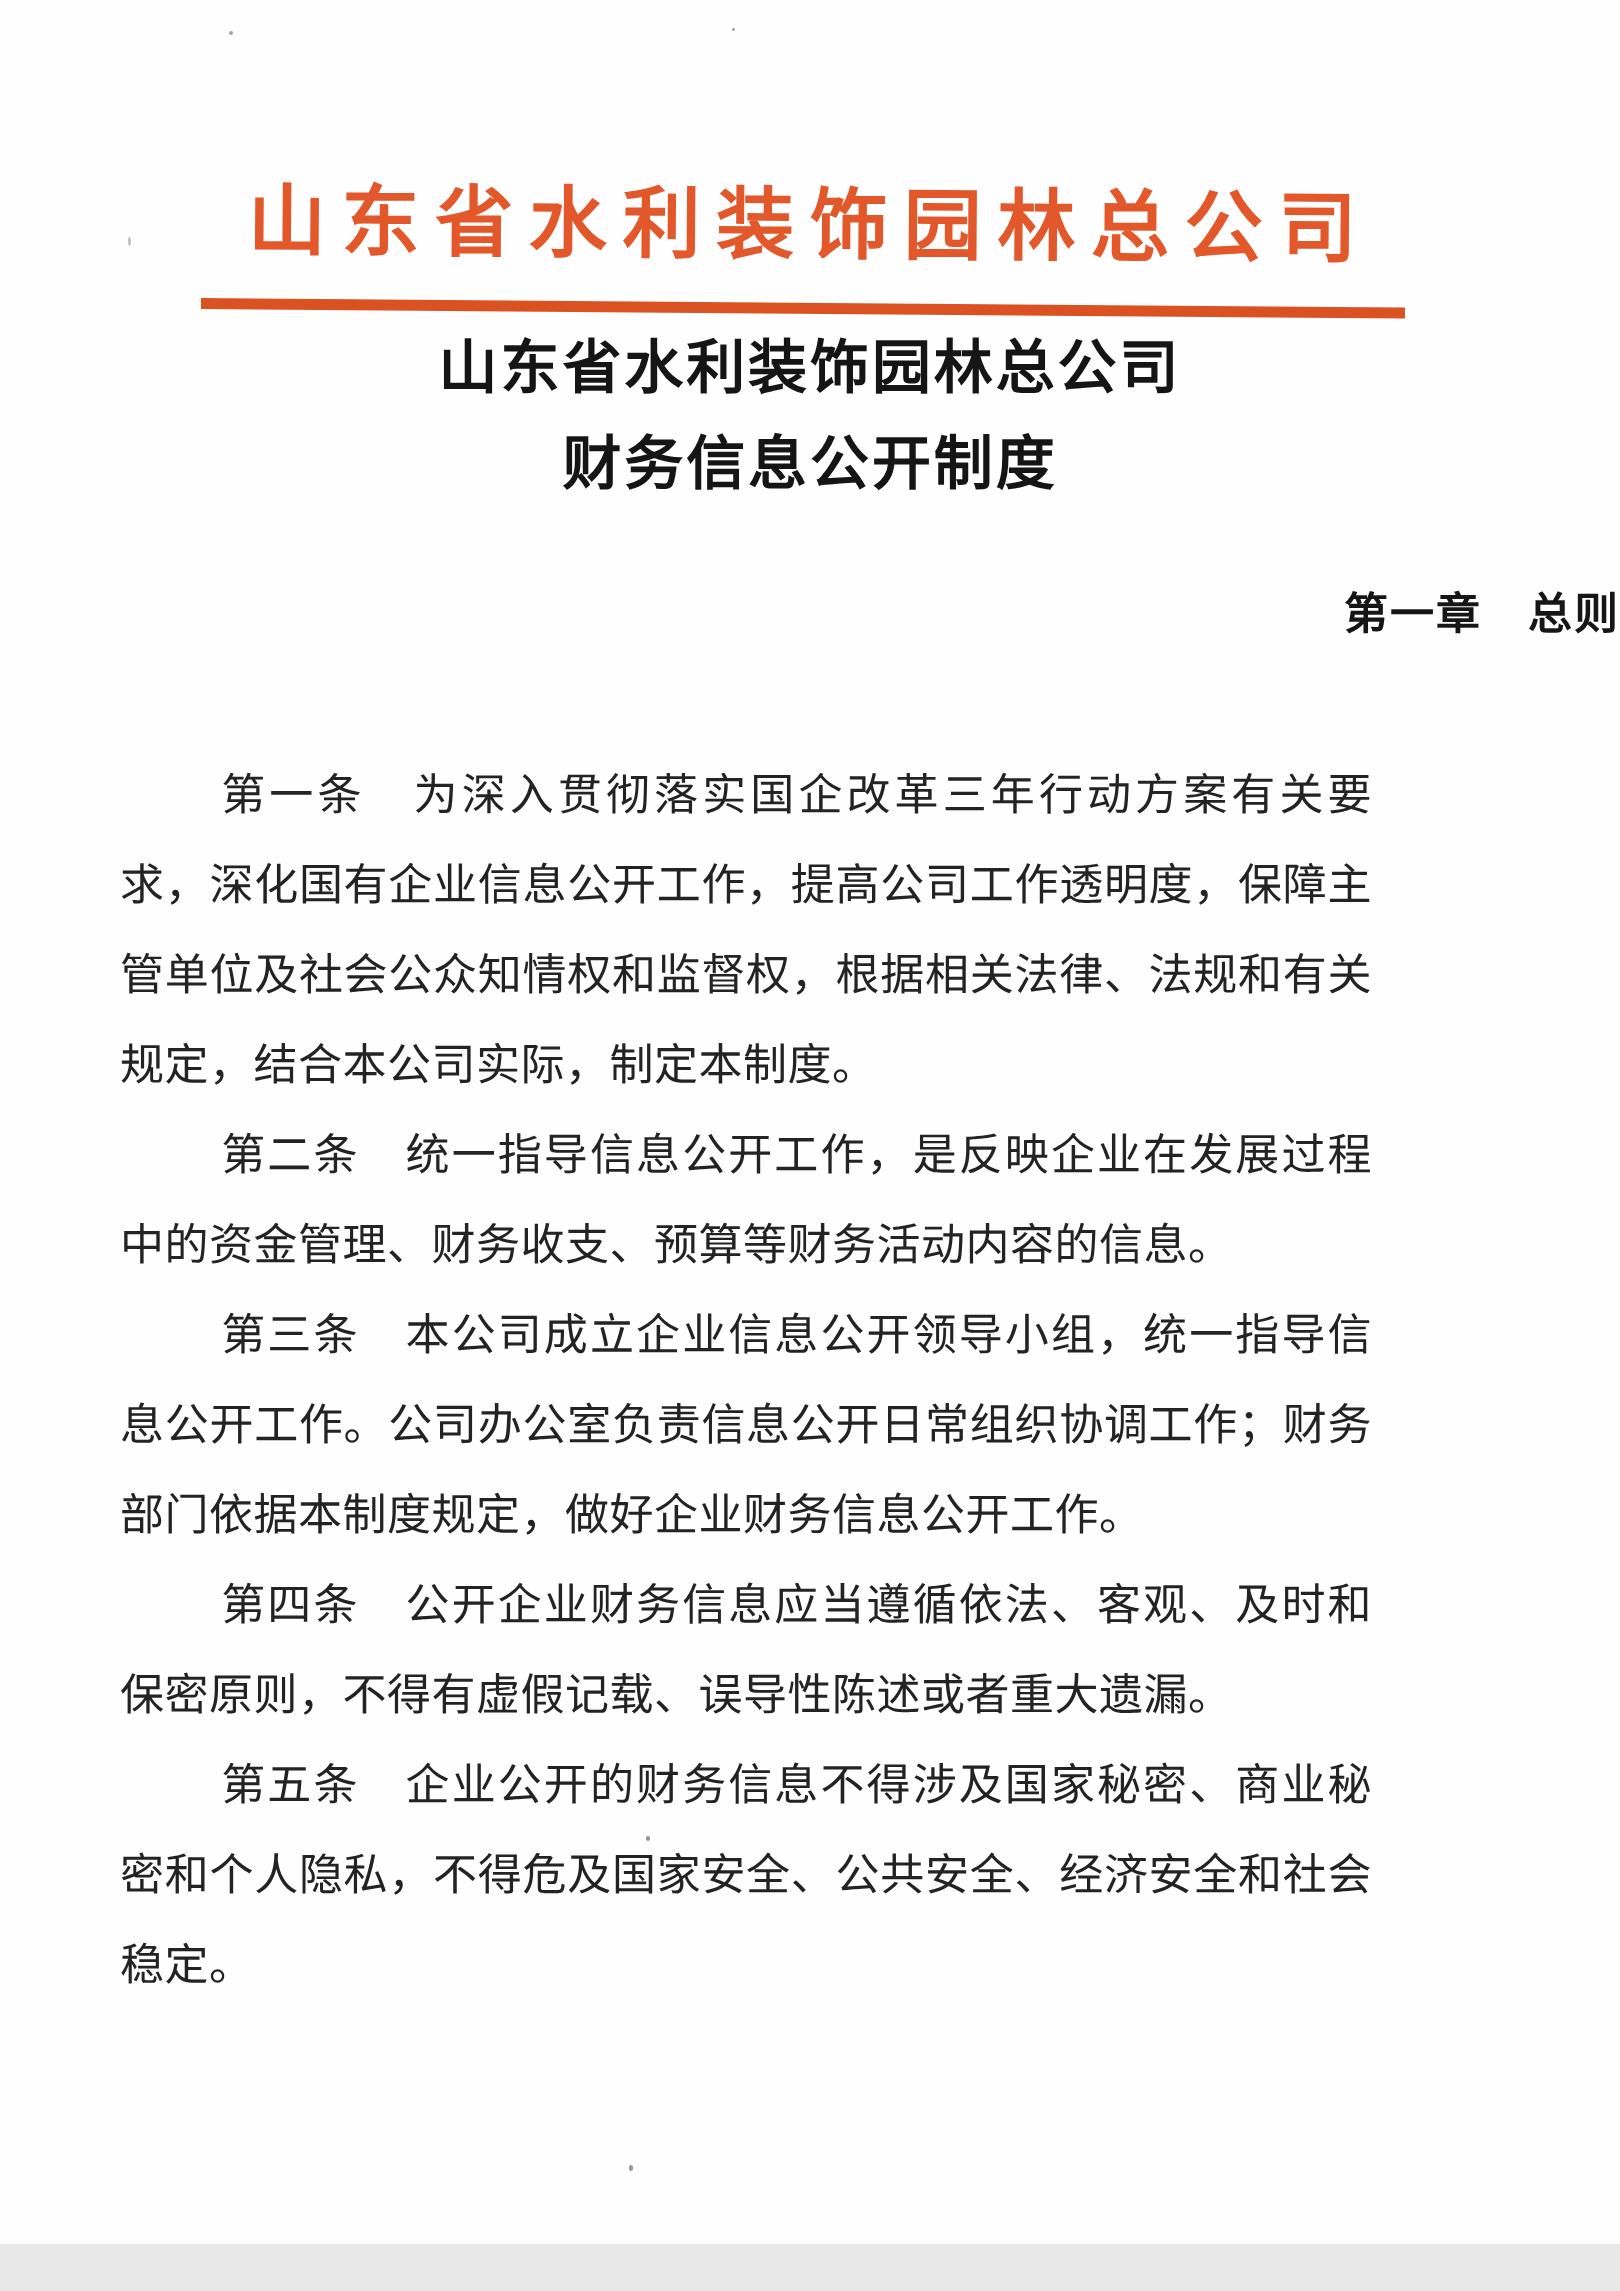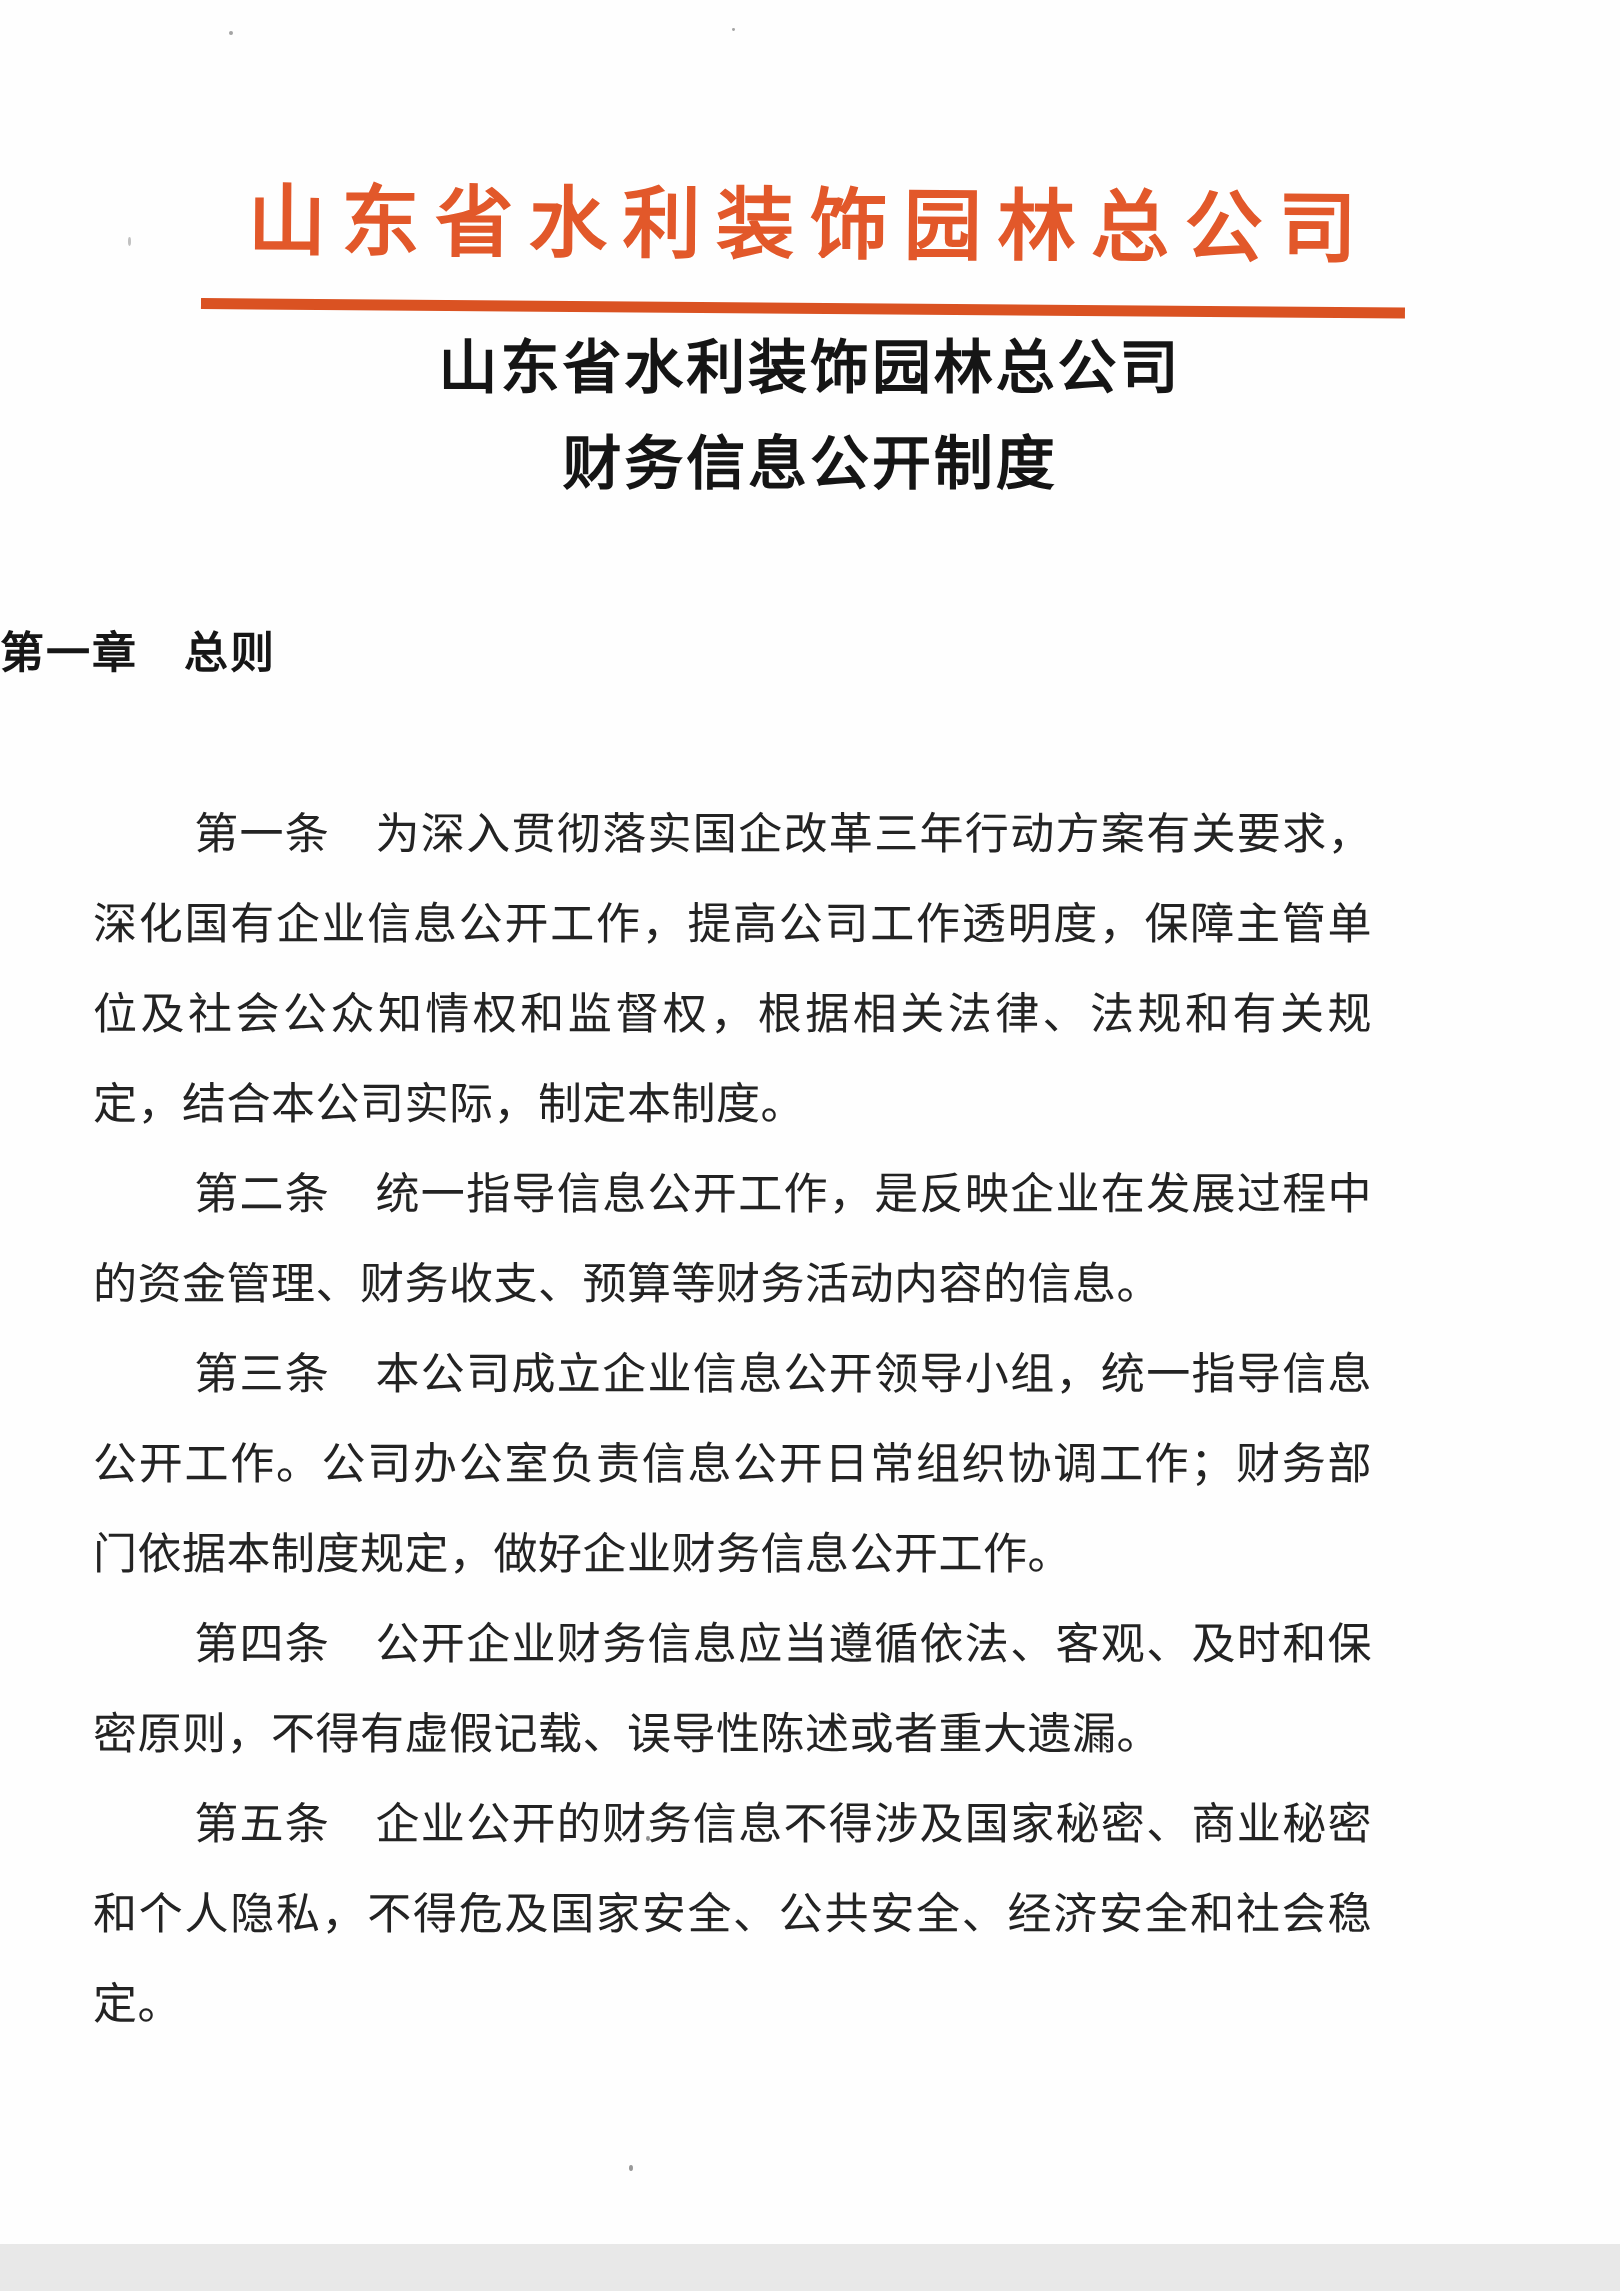--- a/index.html
+++ b/index.html
@@ -43,32 +43,32 @@
     margin-top: 11.8px;
     text-align: center;
     font-weight: bold;
     font-size: 59px;
     line-height: 96px;
     letter-spacing: 2.9px;
     color: #151515;
   }
   
   .chapter-heading {
-    margin-top: 112px;
-    text-align: left;
+    margin-top: 73px;
+    text-align: right;
     font-weight: bold;
     font-size: 44px;
     line-height: 59px;
     letter-spacing: 2px;
     color: #161616;
   }
   
   .body-text {
     margin-top: 107px;
-    padding-left: 93px;
+    padding-left: 120px;
     padding-right: 248px;
   }
   .body-text p.para {
     margin: 0;
     font-size: 44px;
     line-height: 90px;
     text-align: justify;
     text-justify: inter-character;
     text-indent: 2.3em;
     letter-spacing: 0.5px;

